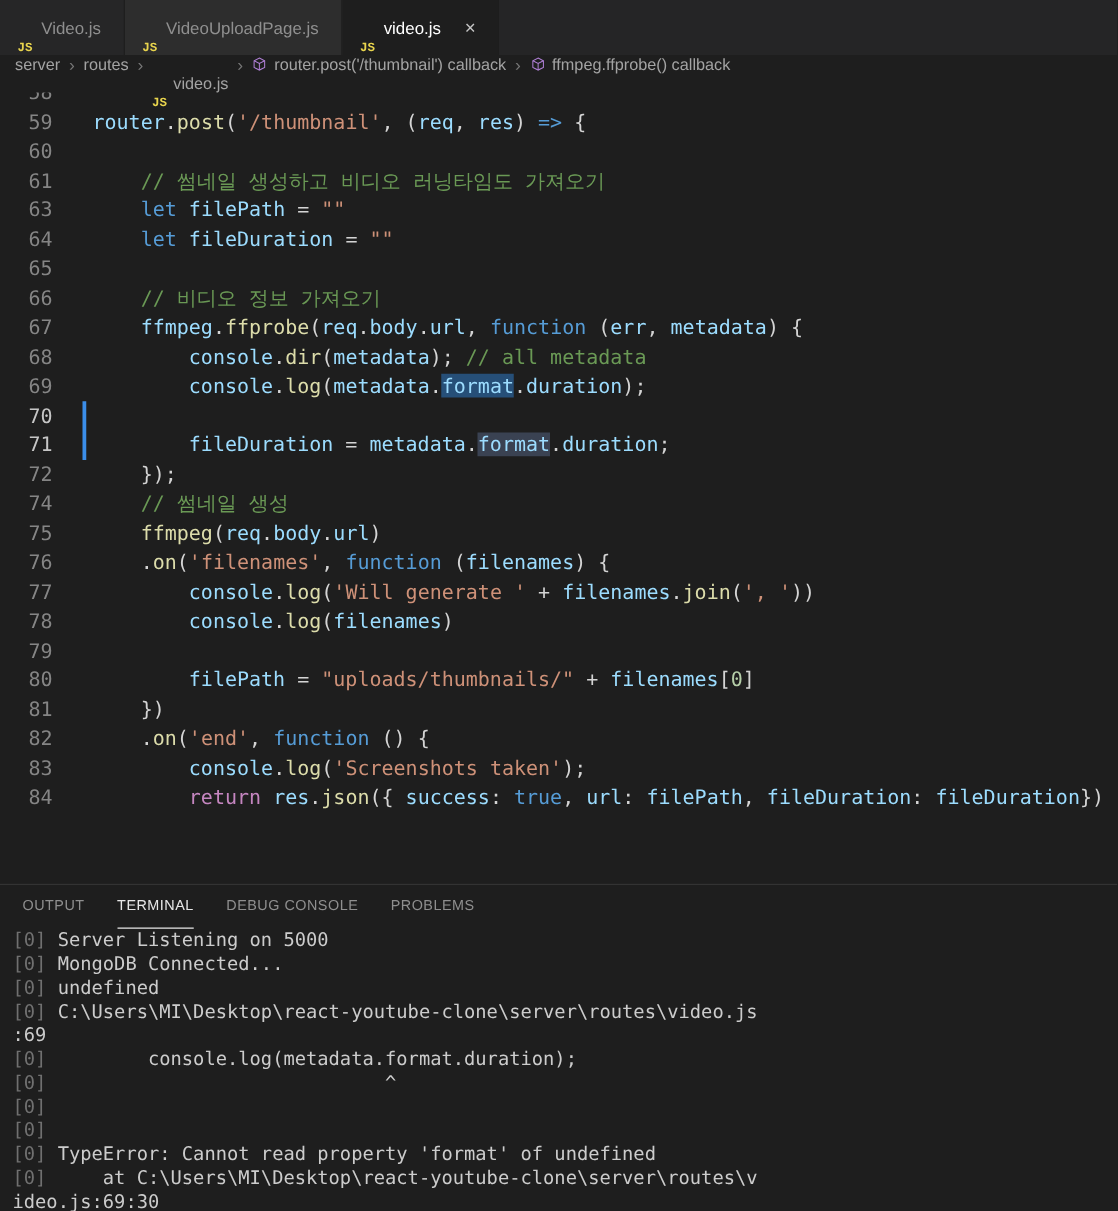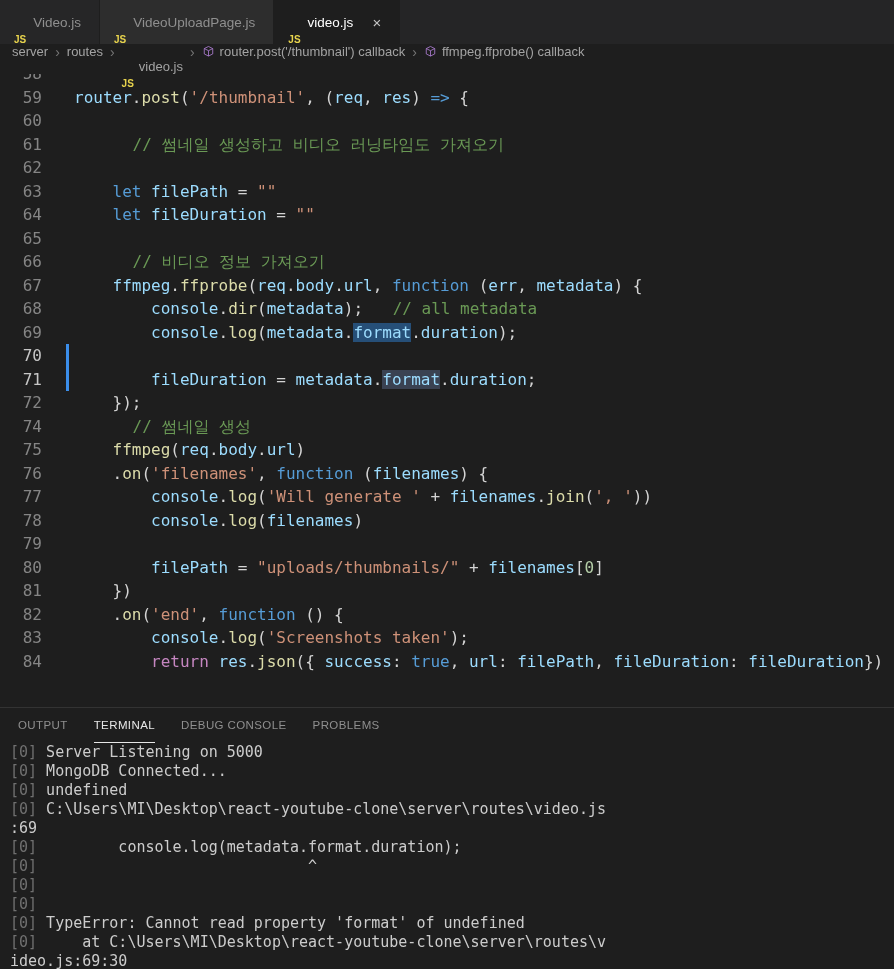--- a/index.html
+++ b/index.html
@@ -6,21 +6,21 @@
   html,body { width:894px; height:969px; background:#1e1e1e; overflow:hidden;
               font-family:"DejaVu Sans Mono", monospace; }
 
   
   .tabbar { height:44px; background:#252526; display:flex; align-items:stretch; }
   .tab { display:flex; align-items:center; gap:7px; padding:0 18px 0 14px;
          font-family:"Liberation Sans", sans-serif; font-size:13.5px;
          color:#8f8f8f; background:#2d2d2d; border-right:1px solid #1e1e1e; cursor:pointer; }
   .tab:nth-child(1) { background:#262627; }
   .tab.active { background:#1e1e1e; color:#ffffff; }
-  .js-badge { font-family:Liberation Sans, sans-serif; font-size:10px; font-weight:bold;margin-top:34px; }
+  .js-badge { font-family:Liberation Mono, monospace; font-size:10px; font-weight:bold;margin-top:34px; }
   .close { margin-left:12px; font-size:15px; color:#c5c5c5; }
 
   
   .breadcrumb { height:30px; display:flex; align-items:flex-start; padding-left:12px;
                 font-family:"Liberation Sans", sans-serif; font-size:13px; color:#a3a3a3; }
   .bc-item { display:flex; align-items:center; gap:5px; cursor:pointer; }
   .bc-sep { color:#767676; margin:0 7px; font-size:14px; }
   .cube { display:inline-flex; align-items:center; }
 
   
@@ -28,21 +28,21 @@
   .code-lines { margin-top:-12px; }
   .code-line { height:23.5px; line-height:23.5px; white-space:pre; position:relative; }
   .ln { display:inline-block; width:42px; text-align:right; color:#858585; margin-right:32px; }
   .ln.act { color:#c6c6c6; }
   .code-line.mod::before { content:""; position:absolute; left:66px; top:0; bottom:0;
                            width:3px; background:var(--c-modified-gutter); }
   .tk-d  { color:var(--c-default-text); }
   .tk-k  { color:var(--c-keyword); }
   .tk-kc { color:var(--c-control-keyword); }
   .tk-s  { color:var(--c-string); }
-  .tk-c  { color:var(--c-comment);margin-left:20px; }
+  .tk-c  { color:var(--c-comment); }
   .tk-f  { color:var(--c-function); }
   .tk-v  { color:var(--c-variable); }
   .tk-n  { color:var(--c-number); }
   .tk-hs { color:var(--c-variable); background:var(--c-selection-highlight); }
   .tk-hw { color:var(--c-variable); background:var(--c-word-highlight); }
 
   
   .panel { height:328px; border-top:1px solid #333333; background:#1e1e1e; }
   .panel-header { height:35px; display:flex; align-items:stretch; padding-left:18px; gap:26px; }
   .ptab { font-family:"Liberation Sans", sans-serif; font-size:11.5px; letter-spacing:0.4px;
@@ -107,21 +107,20 @@
       <span>ffmpeg.ffprobe() callback</span>
     </span>
   </div>
 
 <div class="editor">
   <div class="code-lines">
       <div class="code-line"><span class="ln">58</span></div>
       <div class="code-line"><span class="ln">59</span><span class="tk-v">router</span><span class="tk-d">.</span><span class="tk-f">post</span><span class="tk-d">(</span><span class="tk-s">'/thumbnail'</span><span class="tk-d">, (</span><span class="tk-v">req</span><span class="tk-d">, </span><span class="tk-v">res</span><span class="tk-d">) </span><span class="tk-k">=&gt;</span><span class="tk-d"> {</span></div>
       <div class="code-line"><span class="ln">60</span></div>
       <div class="code-line"><span class="ln">61</span><span class="tk-d">    </span><span class="tk-c">// 썸네일 생성하고 비디오 러닝타임도 가져오기</span></div>
-      <div class="code-line"><span class="ln">62</span></div>
       <div class="code-line"><span class="ln">63</span><span class="tk-d">    </span><span class="tk-k">let</span><span class="tk-d"> </span><span class="tk-v">filePath</span><span class="tk-d"> = </span><span class="tk-s">""</span></div>
       <div class="code-line"><span class="ln">64</span><span class="tk-d">    </span><span class="tk-k">let</span><span class="tk-d"> </span><span class="tk-v">fileDuration</span><span class="tk-d"> = </span><span class="tk-s">""</span></div>
       <div class="code-line"><span class="ln">65</span></div>
       <div class="code-line"><span class="ln">66</span><span class="tk-d">    </span><span class="tk-c">// 비디오 정보 가져오기</span></div>
       <div class="code-line"><span class="ln">67</span><span class="tk-d">    </span><span class="tk-v">ffmpeg</span><span class="tk-d">.</span><span class="tk-f">ffprobe</span><span class="tk-d">(</span><span class="tk-v">req</span><span class="tk-d">.</span><span class="tk-v">body</span><span class="tk-d">.</span><span class="tk-v">url</span><span class="tk-d">, </span><span class="tk-k">function</span><span class="tk-d"> (</span><span class="tk-v">err</span><span class="tk-d">, </span><span class="tk-v">metadata</span><span class="tk-d">) {</span></div>
       <div class="code-line"><span class="ln">68</span><span class="tk-d">        </span><span class="tk-v">console</span><span class="tk-d">.</span><span class="tk-f">dir</span><span class="tk-d">(</span><span class="tk-v">metadata</span><span class="tk-d">); </span><span class="tk-c">// all metadata</span></div>
       <div class="code-line"><span class="ln">69</span><span class="tk-d">        </span><span class="tk-v">console</span><span class="tk-d">.</span><span class="tk-f">log</span><span class="tk-d">(</span><span class="tk-v">metadata</span><span class="tk-d">.</span><span class="tk-hs">format</span><span class="tk-d">.</span><span class="tk-v">duration</span><span class="tk-d">);</span></div>
       <div class="code-line mod"><span class="ln act">70</span></div>
       <div class="code-line mod"><span class="ln act">71</span><span class="tk-d">        </span><span class="tk-v">fileDuration</span><span class="tk-d"> = </span><span class="tk-v">metadata</span><span class="tk-d">.</span><span class="tk-hw">format</span><span class="tk-d">.</span><span class="tk-v">duration</span><span class="tk-d">;</span></div>
       <div class="code-line"><span class="ln">72</span><span class="tk-d">    });</span></div>

